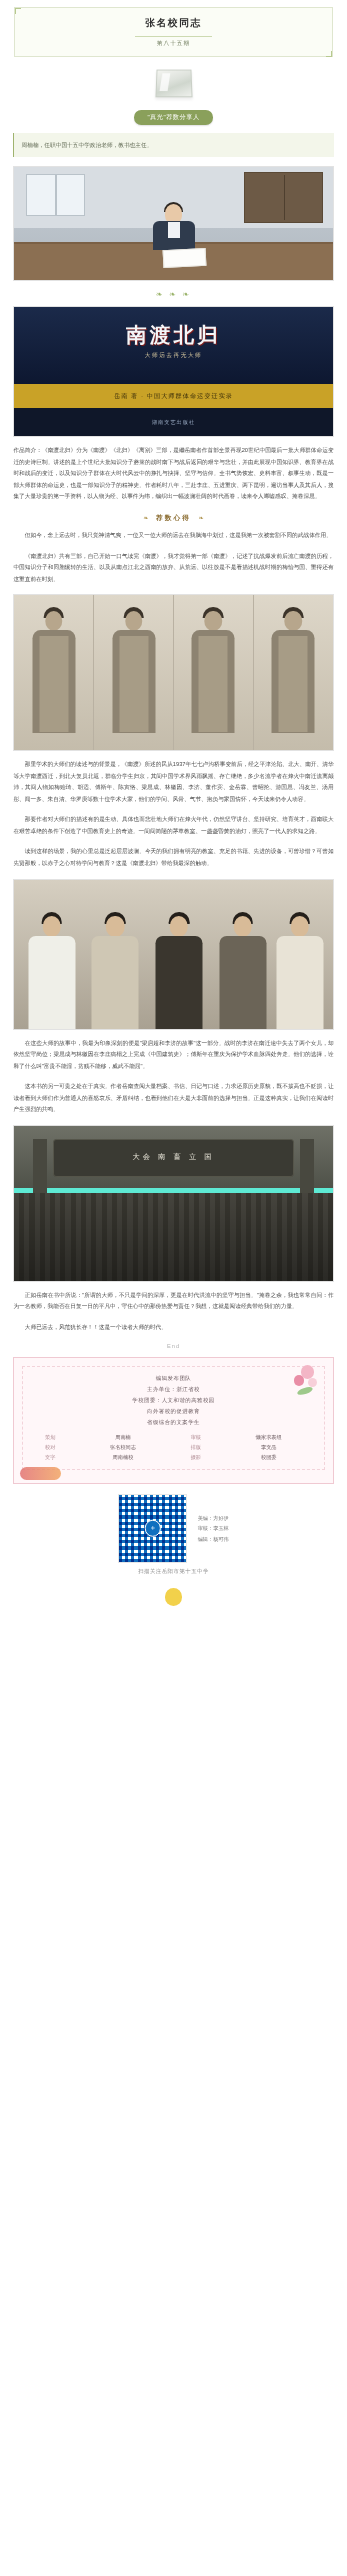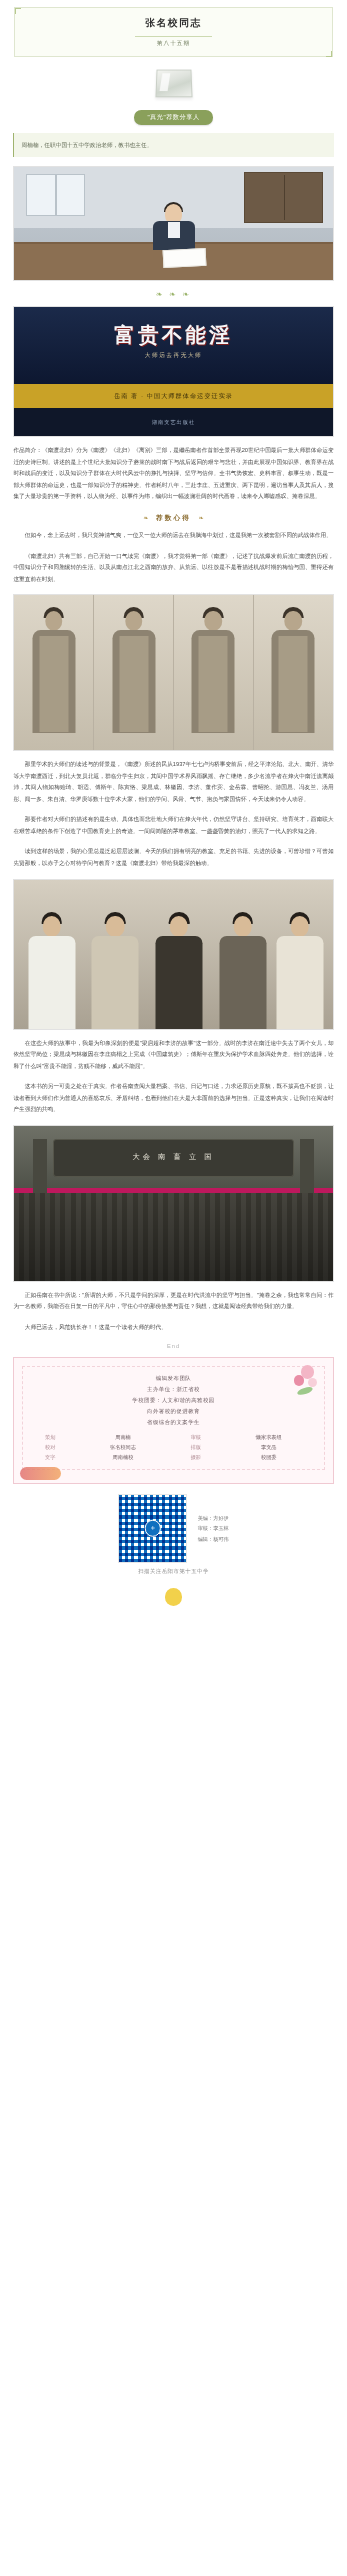--- a/index.html
+++ b/index.html
@@ -172,21 +172,21 @@
   .f4-body{position:absolute;left:50%;transform:translateX(-50%);top:35px;width:43px;height:103px;background:#8d8371;border-radius:8.2px 8.2px 0 0;}
   .f4-robe{position:absolute;left:50%;transform:translateX(-50%);top:41px;width:29px;height:96px;background:#a79c86;}
 
   .photo-group{height:149px;background:#b9b1a4;}
   .pg-bg{position:absolute;inset:0;background:linear-gradient(#d6cfc1,#a9a192);}
   .pg-fig{position:absolute;bottom:0;width:49px;height:113px;}
   .pg-head{position:absolute;left:50%;transform:translateX(-50%);top:0;width:18.5px;height:21.6px;border-radius:50%;background:#d8bb98;}
   .pg-hair{position:absolute;left:50%;transform:translateX(-50%);top:-3.1px;width:20.6px;height:11.3px;border-radius:10.3px 10.3px 0 0;background:#241f1a;}
   .pg-body{position:absolute;left:50%;transform:translateX(-50%);top:20.6px;width:47px;height:94px;border-radius:7.2px 7.2px 0 0;}
 
-  .photo-gate{height:155px;background:#be185d;margin-top:9px;}
+  .photo-gate{height:155px;background:#5eead4;margin-top:9px;}
   .gt-sky{position:absolute;left:0;right:0;top:0;height:62px;background:linear-gradient(#6f7167,#4f5249);}
   .gt-arch{position:absolute;left:12%;right:12%;top:13.4px;height:36px;background:#3a3a33;border:1.5px solid #55554a;border-radius:3.1px;}
   .gt-arch span{display:block;text-align:center;line-height:33px;color:#e6e3d6;font-size:7.2px;letter-spacing:3.1px;}
   .gt-pillar-l{position:absolute;left:6%;top:13.4px;bottom:0;width:13.4px;background:#48483f;}
   .gt-pillar-r{position:absolute;right:6%;top:13.4px;bottom:0;width:13.4px;background:#48483f;}
   .gt-crowd{position:absolute;left:0;right:0;bottom:0;height:88px;background:repeating-linear-gradient(90deg,#5d5b52 0 5.2px,#4a483f 5.2px 10.3px);}
   .gt-crowd:after{content:"";position:absolute;inset:0;background:linear-gradient(rgba(0,0,0,.25),rgba(0,0,0,.55));}
 
   
   .end-mark{
@@ -289,21 +289,21 @@
       <div class="po-body"></div>
       <div class="po-shirt"></div>
     </div>
     <div class="po-paper"></div>
   </div>
 
   <div class="flourish">❧ ❧ ❧</div>
 
   <div class="photo photo-book">
     <div class="bk-top"></div>
-    <div class="bk-title">富贵不能淫</div>
+    <div class="bk-title">南渡北归</div>
     <div class="bk-sub">大师远去再无大师</div>
     <div class="bk-band">
       <span>岳南 著 · 中国大师群体命运变迁实录</span>
     </div>
     <div class="bk-bot">
       <span>湖南文艺出版社</span>
     </div>
   </div>
 
   <div class="body-text no-indent">作品简介：《南渡北归》分为《南渡》《北归》《离别》三部，是繼岳南者作首部全景再现20世纪中国最后一批大师群体命运变迁的史诗巨制。讲述的是上个世纪大批知识分子蘑莱的战时南下与战后返回的艰辛与悲壮，并由此展现中国知识界、教育界在战时和战后的变迁，以及知识分子群体在大时代风云中的挣扎与抉择、坚守与信仰。全书气势恢宏、史料丰富、叙事生动，既是一部大师群体的命运史，也是一部知识分子的精神史。作者耗时八年，三赴李庄、五进重庆、两下昆明，遍访当事人及其后人，搜集了大量珍贵的第一手资料，以人物为经、以事件为纬，编织出一幅波澜壮阔的时代画卷，读来令人唏嘘感叹、掩卷深思。</div>

